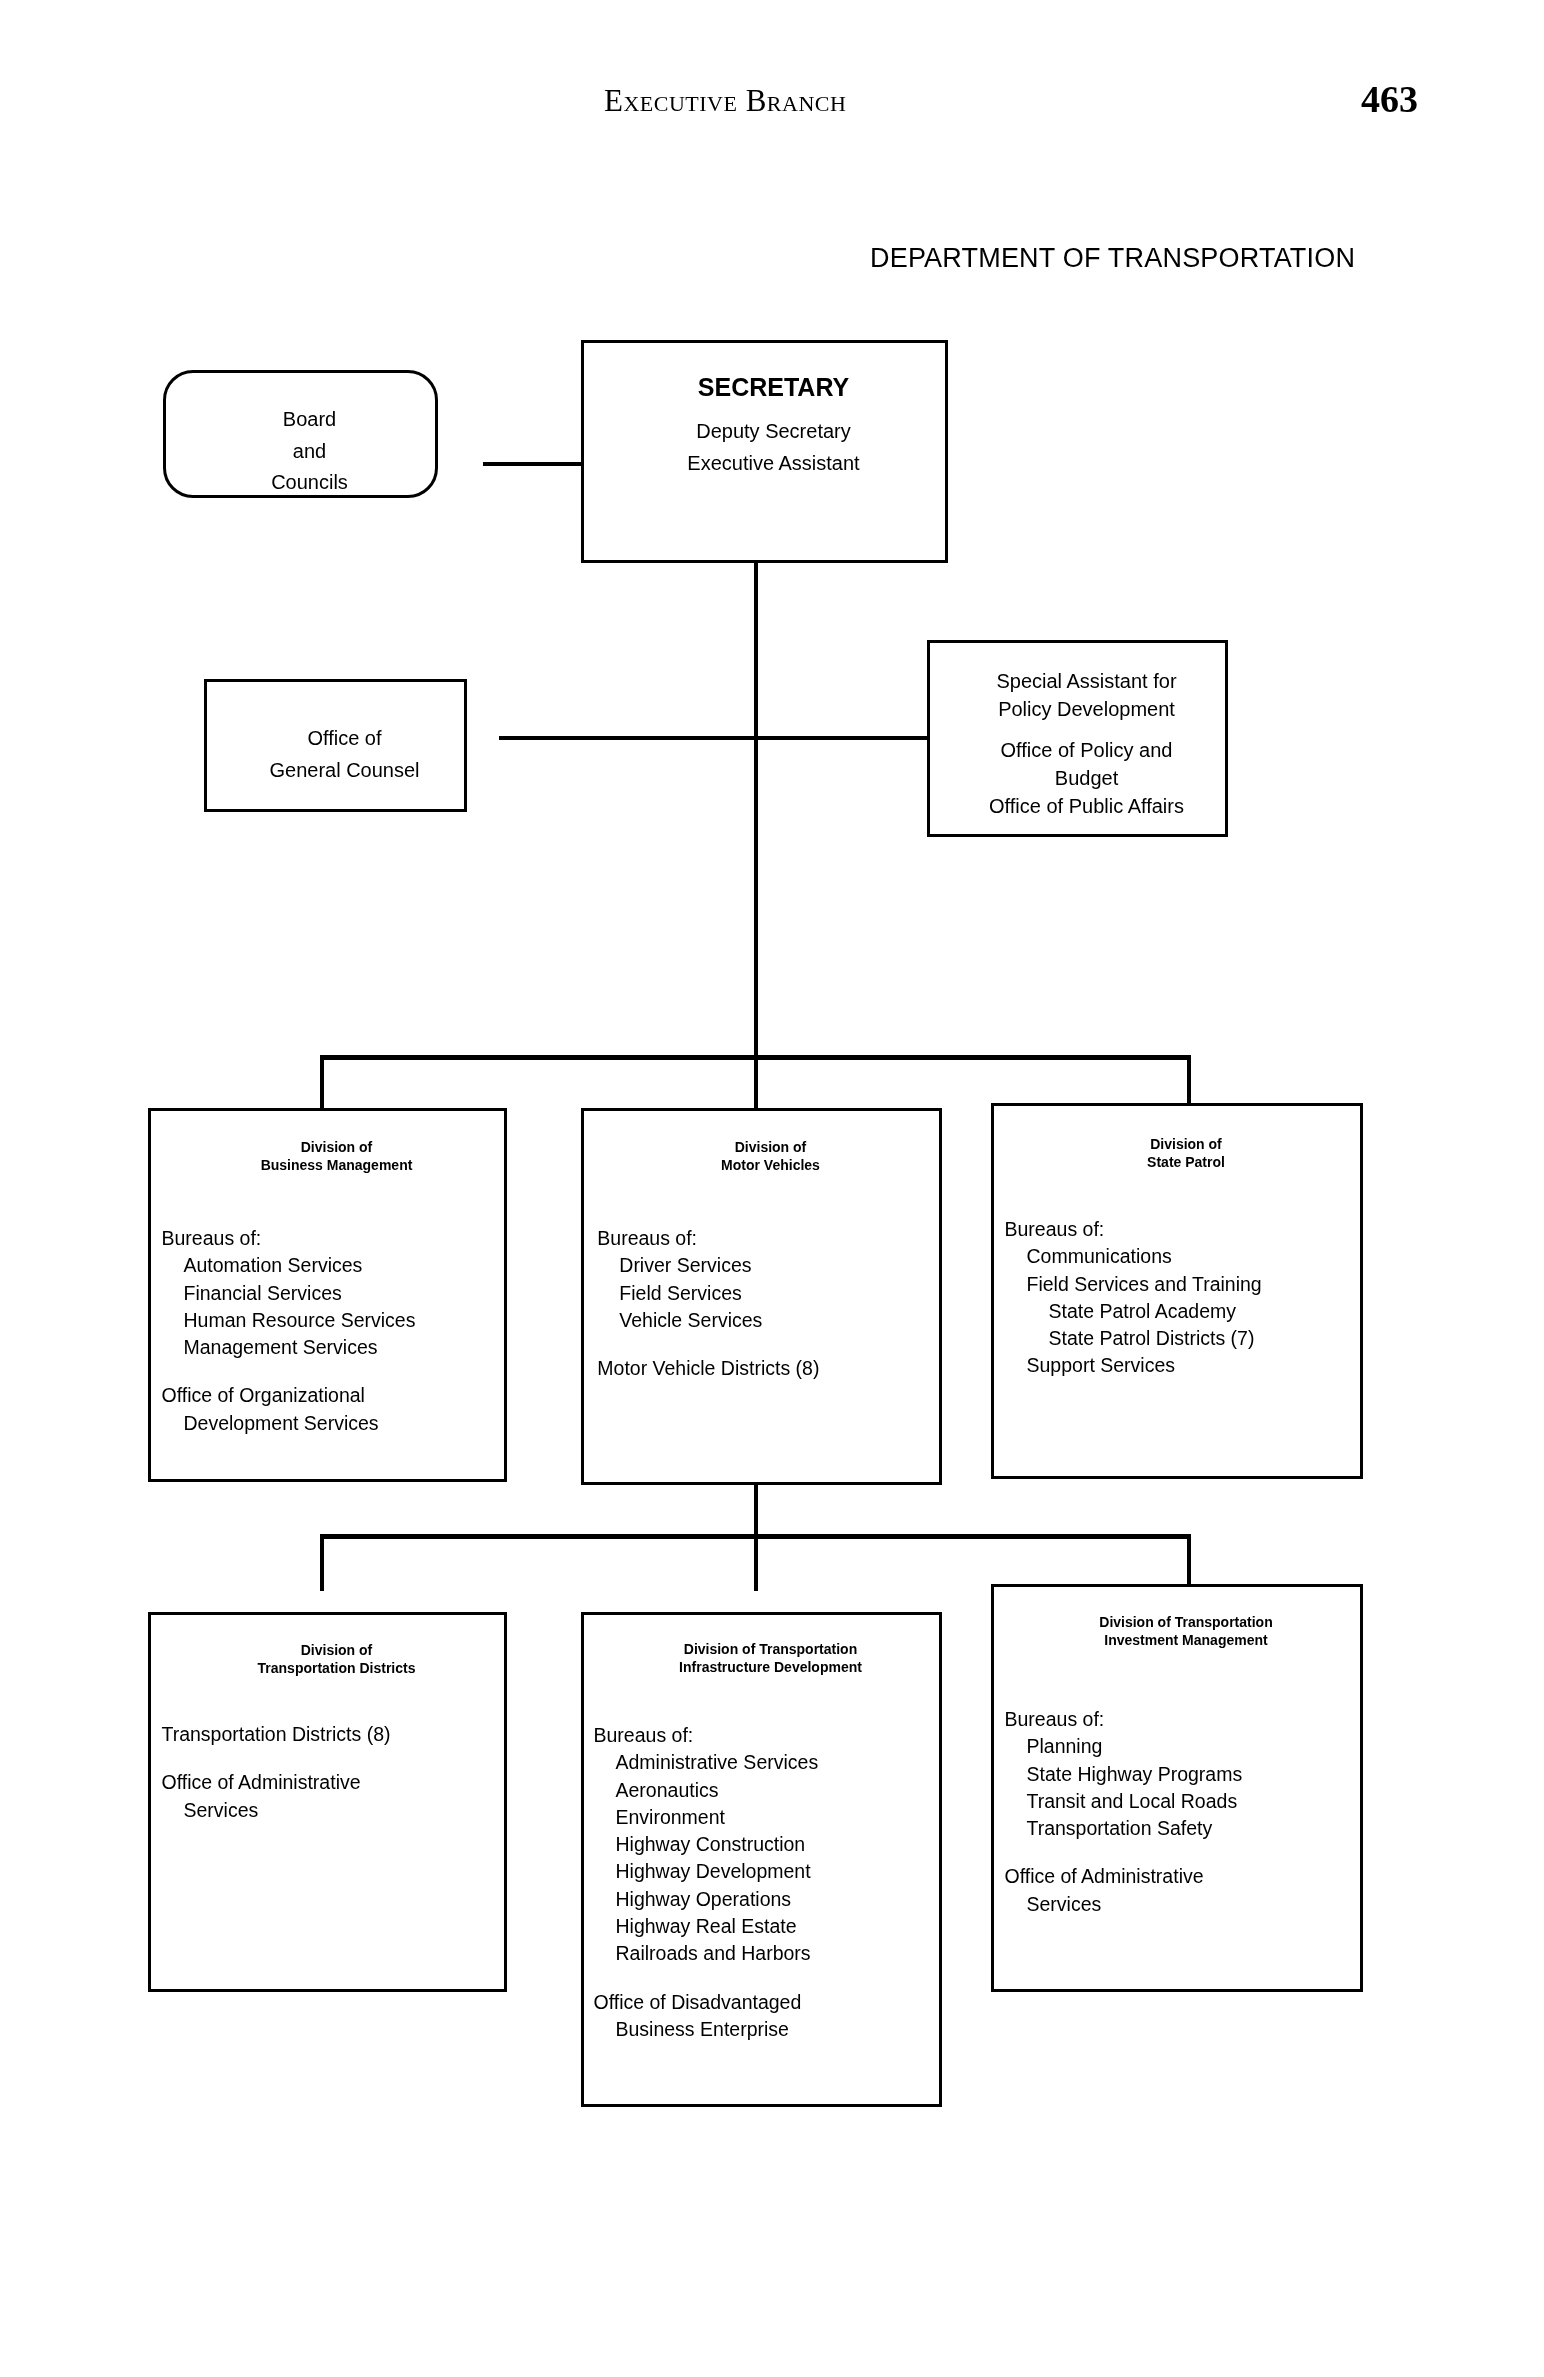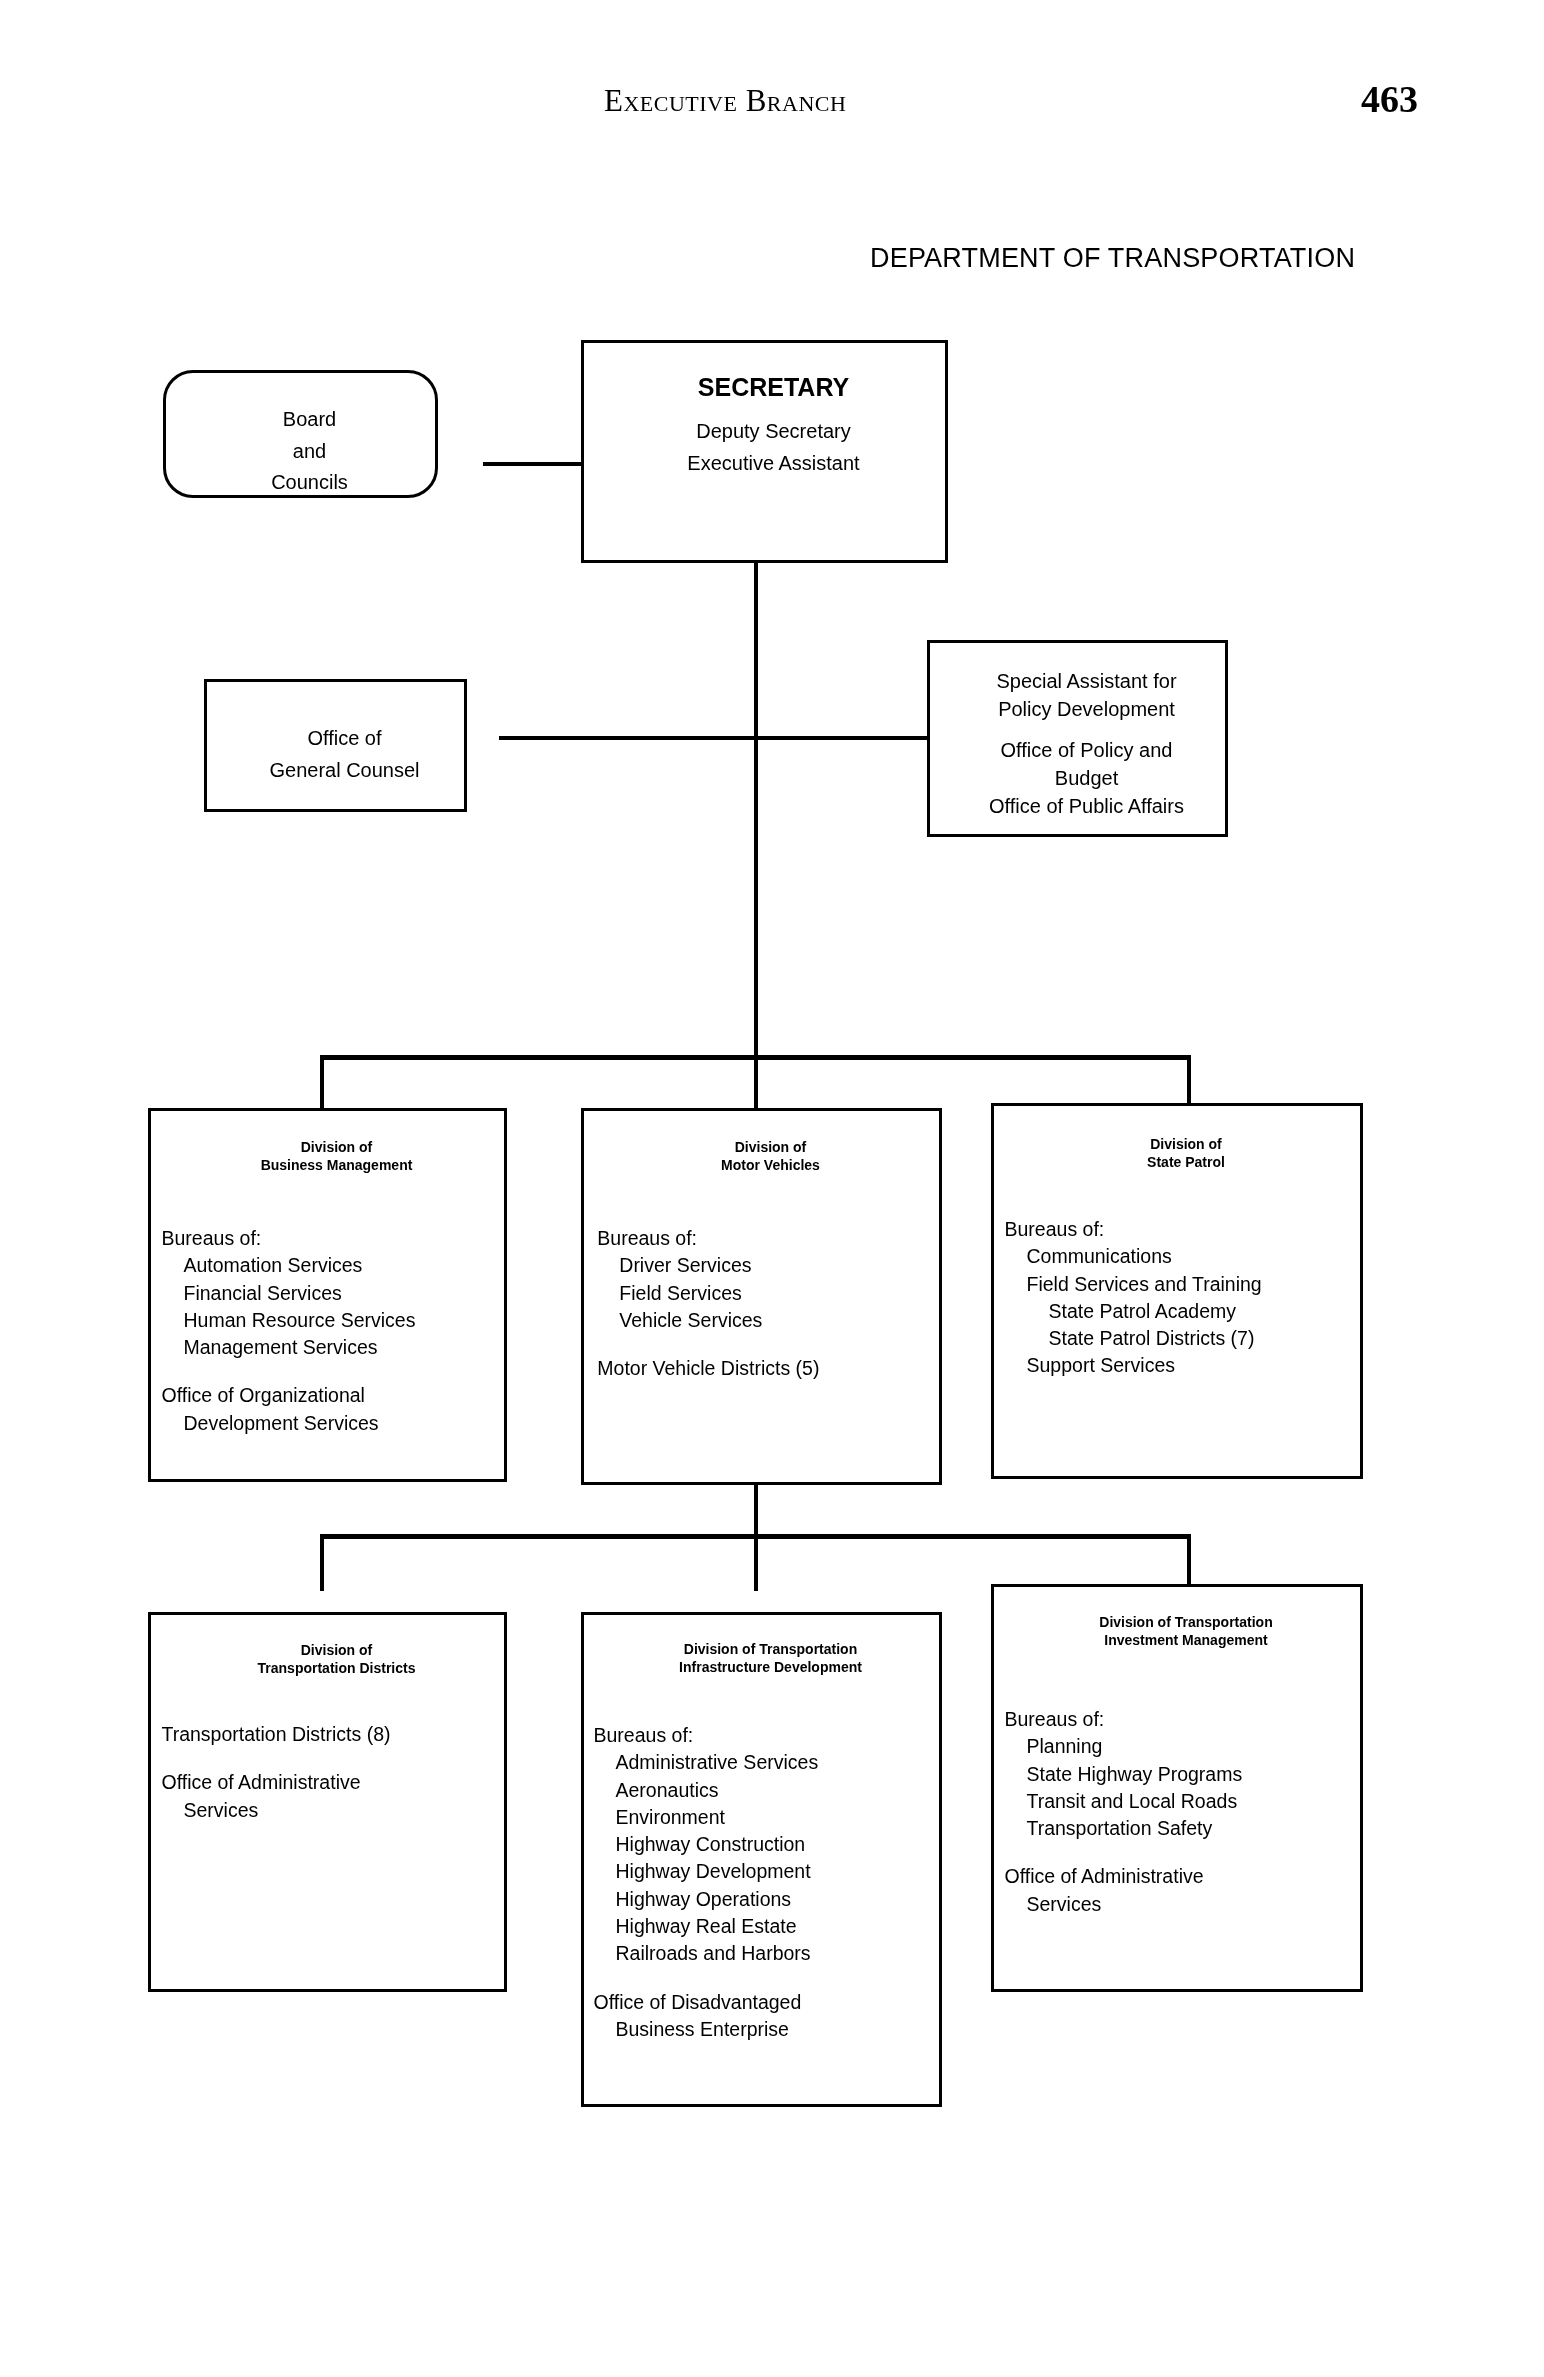--- a/index.html
+++ b/index.html
@@ -198,21 +198,21 @@
     <div class="box-inner ttl-bold" style="top:27px;">
       <div>Division of</div>
       <div>Motor Vehicles</div>
     </div>
     <div class="box-inner body-list" style="top:114px; padding-left:13.3px; padding-right:6.7px;">
       <div class="ind0">Bureaus of:</div>
       <div class="ind1">Driver Services</div>
       <div class="ind1">Field Services</div>
       <div class="ind1">Vehicle Services</div>
       <div class="gap"></div>
-      <div class="ind0">Motor Vehicle Districts (5)</div>
+      <div class="ind0">Motor Vehicle Districts (8)</div>
     </div>
   </div>
 
   <div class="box" style="left:991px; top:1103px; width:372px; height:376px;">
     <div class="box-inner ttl-bold" style="top:28.5px;">
       <div>Division of</div>
       <div>State Patrol</div>
     </div>
     <div class="box-inner body-list" style="top:110px; padding-left:10.5px; padding-right:4.8px;">
       <div class="ind0">Bureaus of:</div>

